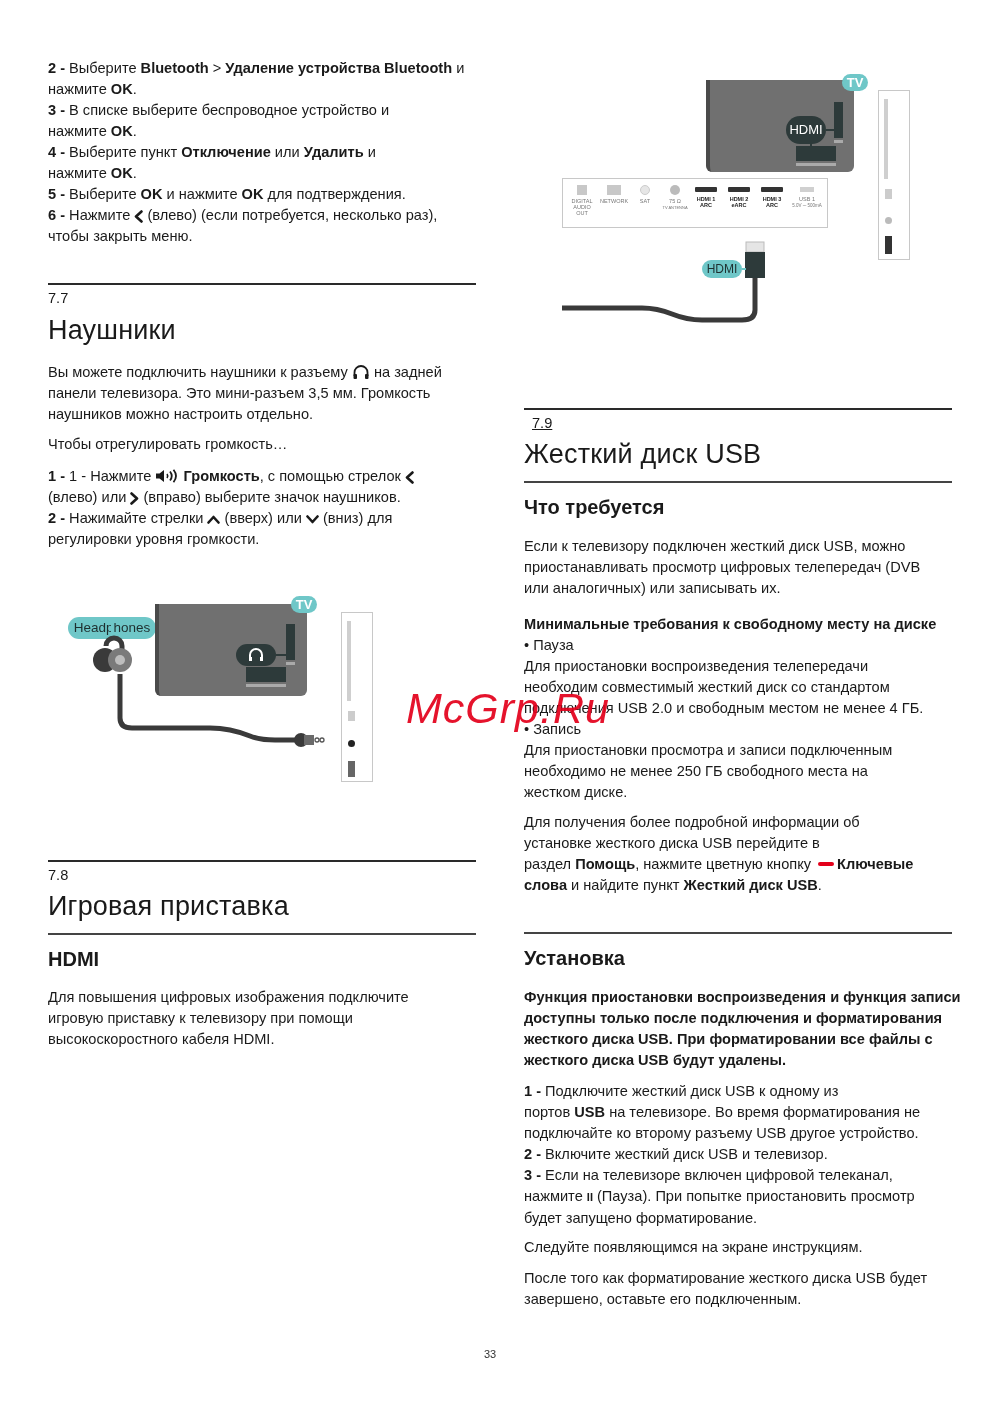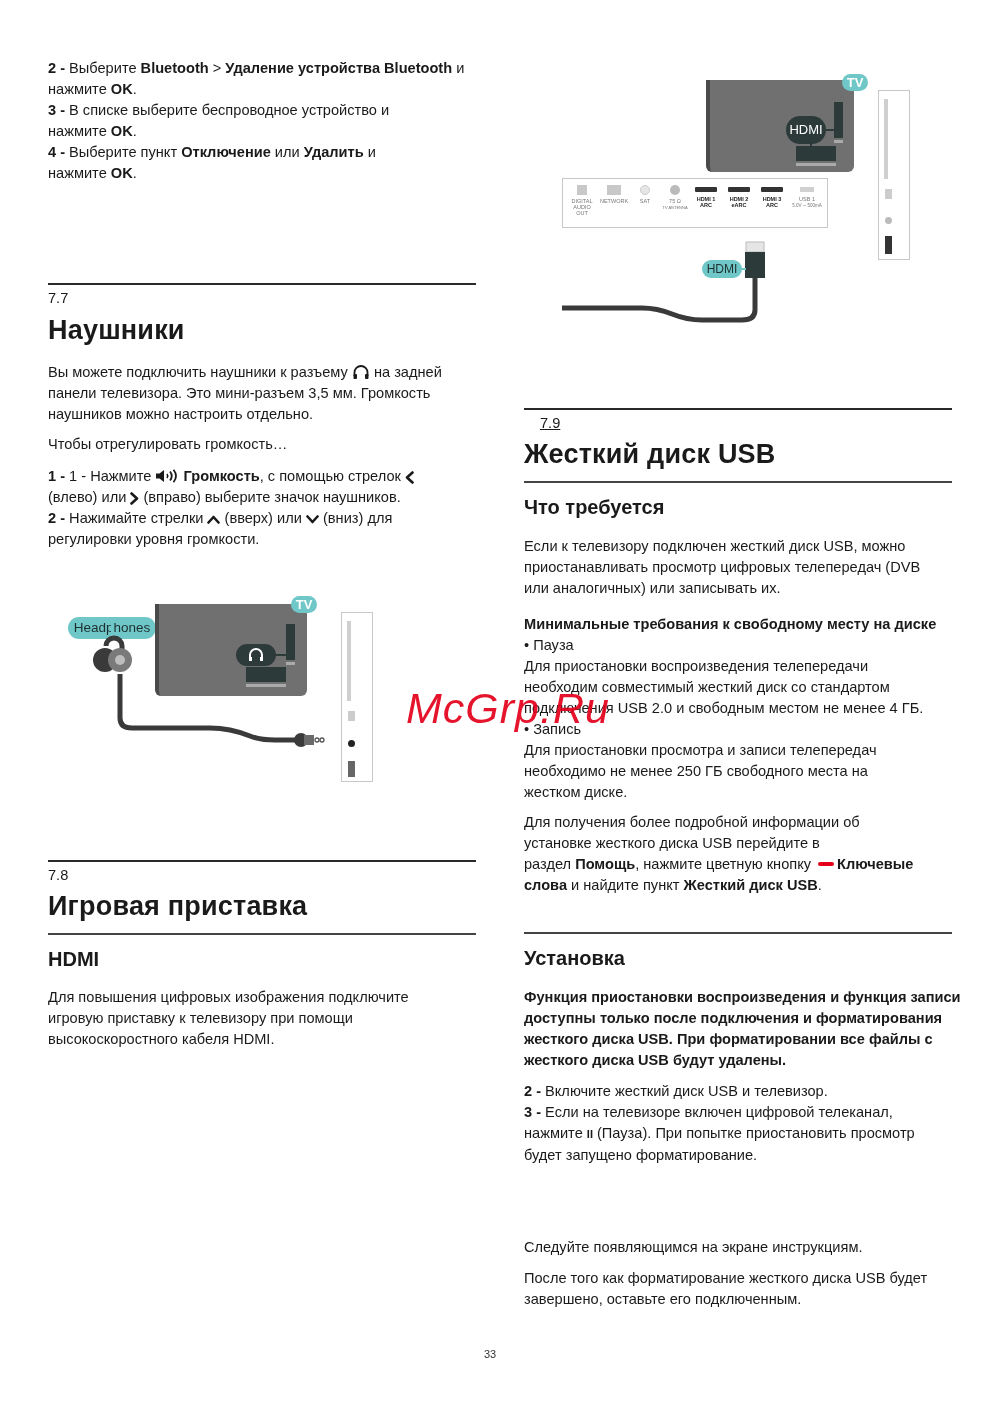--- a/index.html
+++ b/index.html
@@ -12,21 +12,21 @@
   }
   .col { position: absolute; width: 428px; }
   .col-left { left: 48px; top: 0; }
   .col-right { left: 524px; top: 0; }
   .p { font-size: 14.6px; line-height: 21px; }
   .p b { font-weight: bold; }
   .abs { position: absolute; }
   .rule { position: absolute; height: 2px; background: #2a2a2a; width: 428px; }
   .rule.thin { height: 1.5px; background: #444; }
   .secnum { position: absolute; font-size: 14.6px; line-height: 18px; }
-  .h1 { position: absolute; font-size: 27px; font-weight: bold; line-height: 32px; letter-spacing: 0.2px; }
+  .h1 { position: absolute; font-size: 27px; font-weight: normal; line-height: 32px; letter-spacing: 0.2px; }
   .h2 { position: absolute; font-size: 20px; font-weight: bold; line-height: 24px; }
   .glyph { display: inline-block; vertical-align: middle; }
   .red-dash { display: inline-block; width: 16px; height: 4px; background: #e3001b; border-radius: 2px; vertical-align: middle; margin: 0 3px 2px 3px; }
   .watermark {
     position: absolute; left: 406px; top: 684px;
     font-size: 43px; font-style: italic; color: #e3001b;
     font-family: "Liberation Sans", sans-serif; letter-spacing: 1px;
     opacity: 0.92; line-height: 48px;
   }
   .pagenum { position: absolute; left: 484px; top: 1348px; font-size: 11px; color: #333; }
@@ -60,20 +60,29 @@
       <b>2 -</b><span> Выберите </span><b>Bluetooth</b><span> &gt; </span><b>Удаление устройства Bluetooth</b><span> и</span><br>
       <span>нажмите </span><b>OK</b><span>.</span>
     </div>
     <div>
       <b>3 -</b><span> В списке выберите беспроводное устройство и</span><br>
       <span>нажмите </span><b>OK</b><span>.</span>
     </div>
     <div>
       <b>4 -</b><span> Выберите пункт </span><b>Отключение</b><span> или </span><b>Удалить</b><span> и</span><br>
       <span>нажмите </span><b>OK</b><span>.</span>
+    </div>
+    <div>
+      <b>5 -</b><span> Выберите </span><b>OK</b><span> и нажмите </span><b>OK</b><span> для подтверждения.</span>
+    </div>
+    <div>
+      <b>6 -</b><span> Нажмите </span><svg class="glyph" width="9" height="13" viewBox="0 0 9 13">
+          <path d="M7.5 1.5 L2 6.5 L7.5 11.5" stroke="#1a1a1a" stroke-width="2.6" fill="none" stroke-linecap="round" stroke-linejoin="round"></path>
+        </svg><span> (влево) (если потребуется, несколько раз),</span><br>
+      <span>чтобы закрыть меню.</span>
     </div>
   </div>
 
   <div class="rule" style="top:283px;left:0;"></div>
   <div class="secnum" style="top:289px;left:0;">7.7</div>
   <div class="h1" style="top:314px;left:0;">Наушники</div>
 
   <div class="abs p" style="top:362px;left:0;width:440px;">
     <span>Вы можете подключить наушники к разъему </span><svg class="glyph" width="18" height="16" viewBox="0 0 18 16" style="margin-top:-3px;">
         <path d="M2.5 12 V8.5 A6.5 6.5 0 0 1 15.5 8.5 V12" stroke="#1a1a1a" stroke-width="1.8" fill="none"></path>
@@ -221,39 +230,39 @@
     <svg style="position:absolute;left:0;top:0;" width="390" height="260">
       <rect x="184" y="172" width="18" height="10" fill="#e5e5e5" stroke="#bbb"></rect>
       <rect x="183" y="182" width="20" height="26" fill="#2d3a3a"></rect>
       <path d="M193 208 V 240 Q 193 250 180 250 H 140 Q 125 250 110 244 Q 95 238 80 238 H 0" stroke="#3a3a3a" stroke-width="5" fill="none"></path>
     </svg>
     <div class="pill" style="left:140px;top:190px;width:40px;height:18px;line-height:18px;font-size:12px;">HDMI</div>
     <div style="position:absolute;left:180px;top:198px;width:4px;height:2px;background:#6fc7c8;"></div>
   </div>
 
   <div class="rule" style="top:408px;left:0;"></div>
-  <div class="secnum" style="top:414px;left:16px;text-decoration:underline;">7.9</div>
+  <div class="secnum" style="top:414px;left:8px;text-decoration:underline;">7.9</div>
   <div class="h1" style="top:438px;left:0;">Жесткий диск USB</div>
   <div class="rule thin" style="top:481px;left:0;"></div>
   <div class="h2" style="top:495px;left:0;">Что требуется</div>
 
   <div class="abs p" style="top:536px;left:0;width:440px;">
     <span>Если к телевизору подключен жесткий диск USB, можно</span><br>
     <span>приостанавливать просмотр цифровых телепередач (DVB</span><br>
     <span>или аналогичных) или записывать их.</span>
   </div>
 
   <div class="abs p" style="top:614px;left:0;width:440px;">
     <b>Минимальные требования к свободному месту на диске</b><br>
     <span>• Пауза</span><br>
     <span>Для приостановки воспроизведения телепередачи</span><br>
     <span>необходим совместимый жесткий диск со стандартом</span><br>
     <span>подключения USB 2.0 и свободным местом не менее 4 ГБ.</span><br>
     <span>• Запись</span><br>
-    <span>Для приостановки просмотра и записи телепередач</span><br>
+    <span>Для приостановки просмотра и записи подключенным</span><br>
     <span>необходимо не менее 250 ГБ свободного места на</span><br>
     <span>жестком диске.</span>
   </div>
 
   <div class="abs p" style="top:812px;left:0;width:440px;">
     <span>Для получения более подробной информации об</span><br>
     <span>установке жесткого диска USB перейдите в</span><br>
     <span>раздел </span><b>Помощь</b><span>, нажмите цветную кнопку </span><span class="red-dash"></span><b>Ключевые</b><br>
     <b>слова</b><span> и найдите пункт </span><b>Жесткий диск USB</b><span>.</span>
   </div>
@@ -263,20 +272,25 @@
 
   <div class="abs p" style="top:987px;left:0;width:440px;font-weight:bold;">
     <span>Функция приостановки воспроизведения и функция записи</span><br>
     <span>доступны только после подключения и форматирования</span><br>
     <span>жесткого диска USB. При форматировании все файлы с</span><br>
     <span>жесткого диска USB будут удалены.</span>
   </div>
 
   <div class="abs p" style="top:1081px;left:0;width:440px;">
     <div>
+      <b>1 -</b><span> Подключите жесткий диск USB к одному из</span><br>
+      <span>портов </span><b>USB</b><span> на телевизоре. Во время форматирования не</span><br>
+      <span>подключайте ко второму разъему USB другое устройство.</span>
+    </div>
+    <div>
       <b>2 -</b><span> Включите жесткий диск USB и телевизор.</span>
     </div>
     <div>
       <b>3 -</b><span> Если на телевизоре включен цифровой телеканал,</span><br>
       <span>нажмите </span><b style="font-size:11px;">II</b><span> (Пауза). При попытке приостановить просмотр</span><br>
       <span>будет запущено форматирование.</span>
     </div>
   </div>
 
   <div class="abs p" style="top:1237px;left:0;">Следуйте появляющимся на экране инструкциям.</div>

